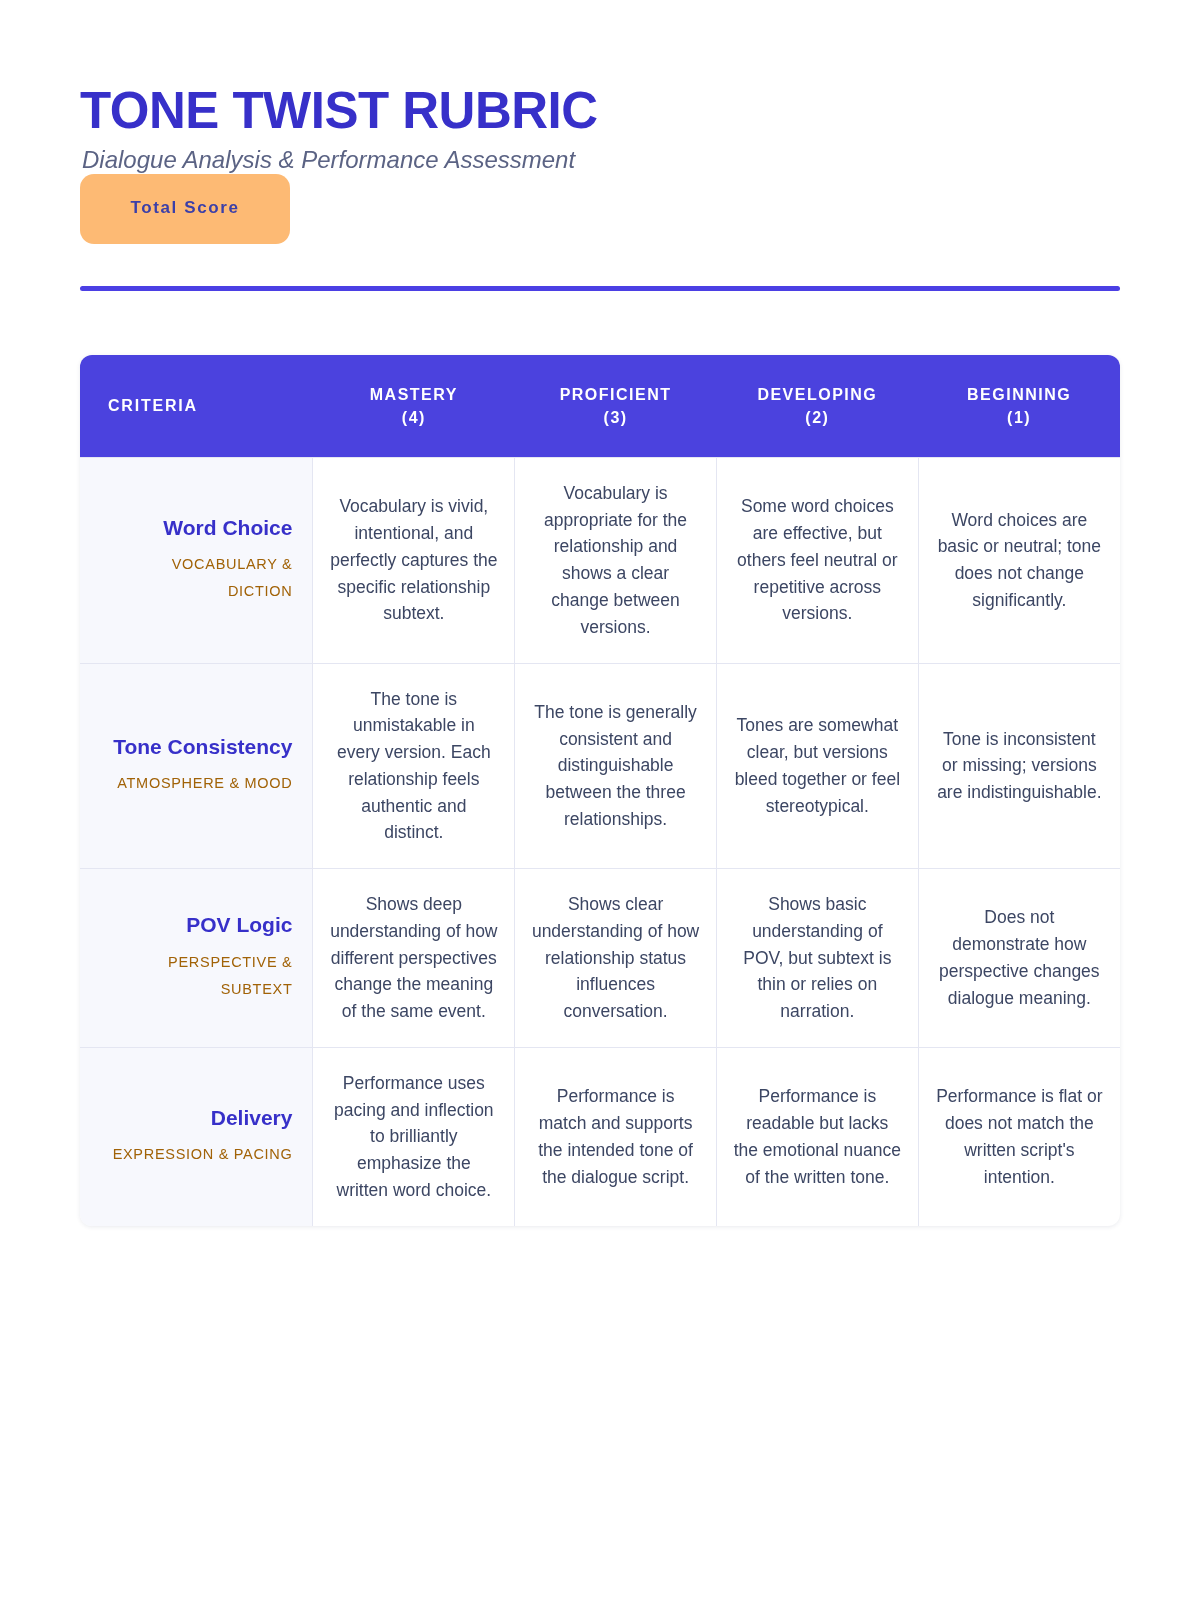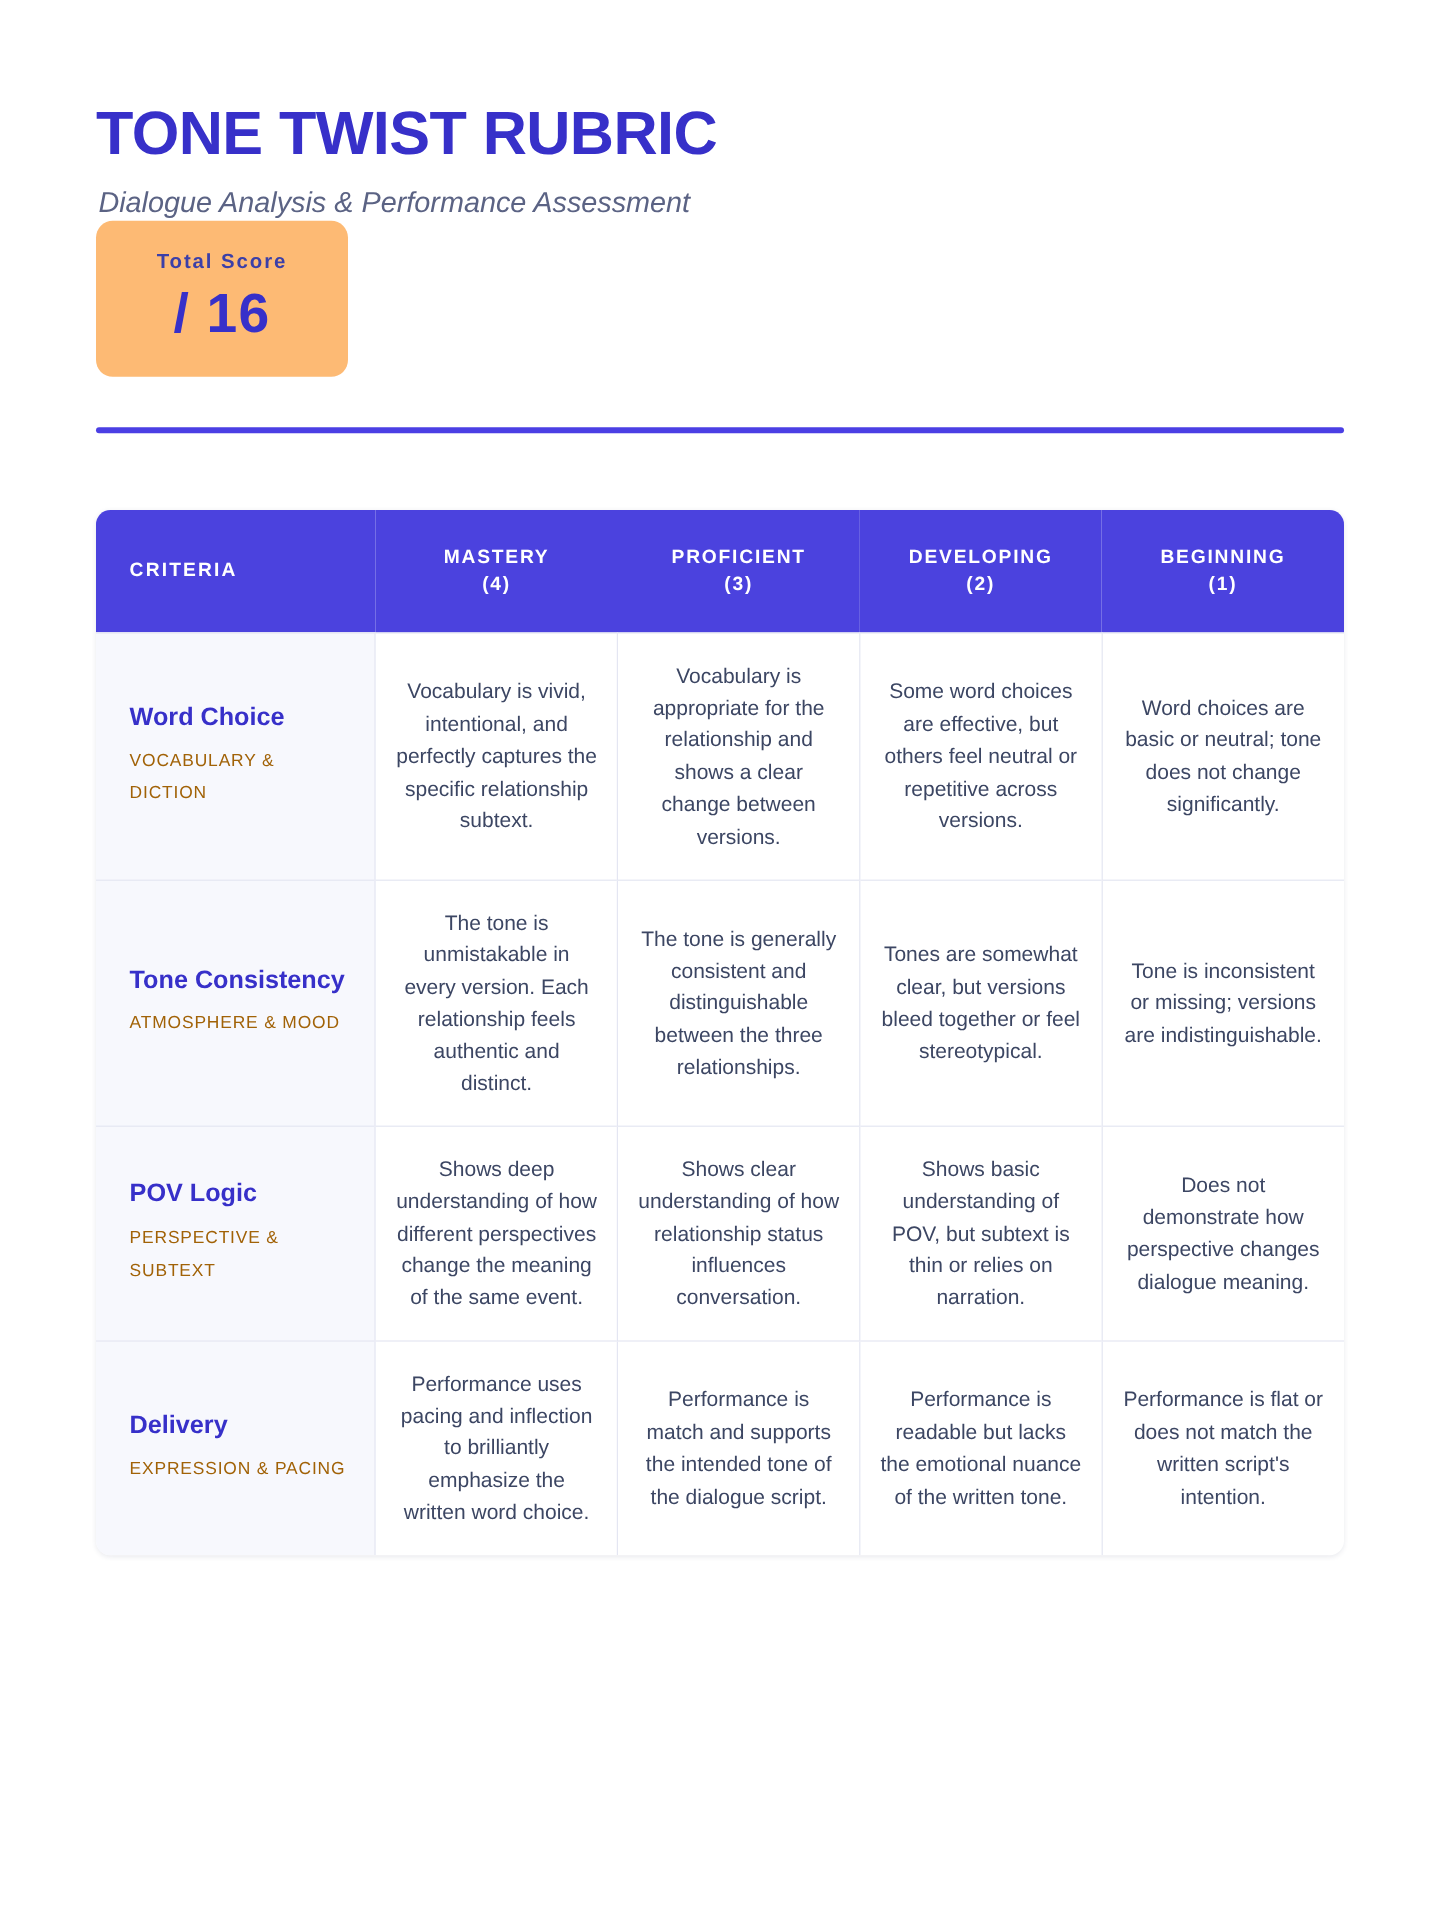--- a/index.html
+++ b/index.html
@@ -35,21 +35,21 @@
   .main-title {
     font-size: 51px;
     font-weight: bold;
     letter-spacing: -0.5px;
     color: #3730c9;
     line-height: 1.05;
     margin: 0;
     text-transform: uppercase;
   }
   .subtitle {
-    margin: 18px 0 0 2px;
+    margin: 8px 0 0 2px;
     font-size: 24px;
     font-style: italic;
     color: #5b6384;
     font-weight: normal;
   }
   .score-box {
     width: 210px;
     box-sizing: border-box;
     background: #fdba74;
     border-radius: 14px;
@@ -115,21 +115,21 @@
     padding: 22px 16px;
     font-size: 17.5px;
     line-height: 1.53;
     color: #3c4663;
     text-align: center;
     vertical-align: middle;
   }
   table.rubric tbody td:last-child { border-right: none; }
   table.rubric tbody td.crit-cell {
     background: #f7f8fd;
-    text-align: left;
+    text-align: right;
     padding: 22px 20px 22px 28px;
     vertical-align: middle;
   }
   .crit-name {
     font-size: 21px;
     font-weight: bold;
     color: #3730c9;
     line-height: 1.25;
   }
   .crit-sub {
@@ -146,21 +146,20 @@
 
 <div class="page">
 
   <div class="header">
     <div class="title-block">
       <h1 class="main-title">Tone Twist Rubric</h1>
       <div class="subtitle">Dialogue Analysis &amp; Performance Assessment</div>
     </div>
     <div class="score-box">
       <div class="score-label">Total Score</div>
-      <div class="score-value">/ 16</div>
     </div>
   </div>
 
   <div class="divider"></div>
 
   <div class="table-wrap">
     <table class="rubric">
       <colgroup>
         <col class="c-crit">
         <col class="c-lvl">

